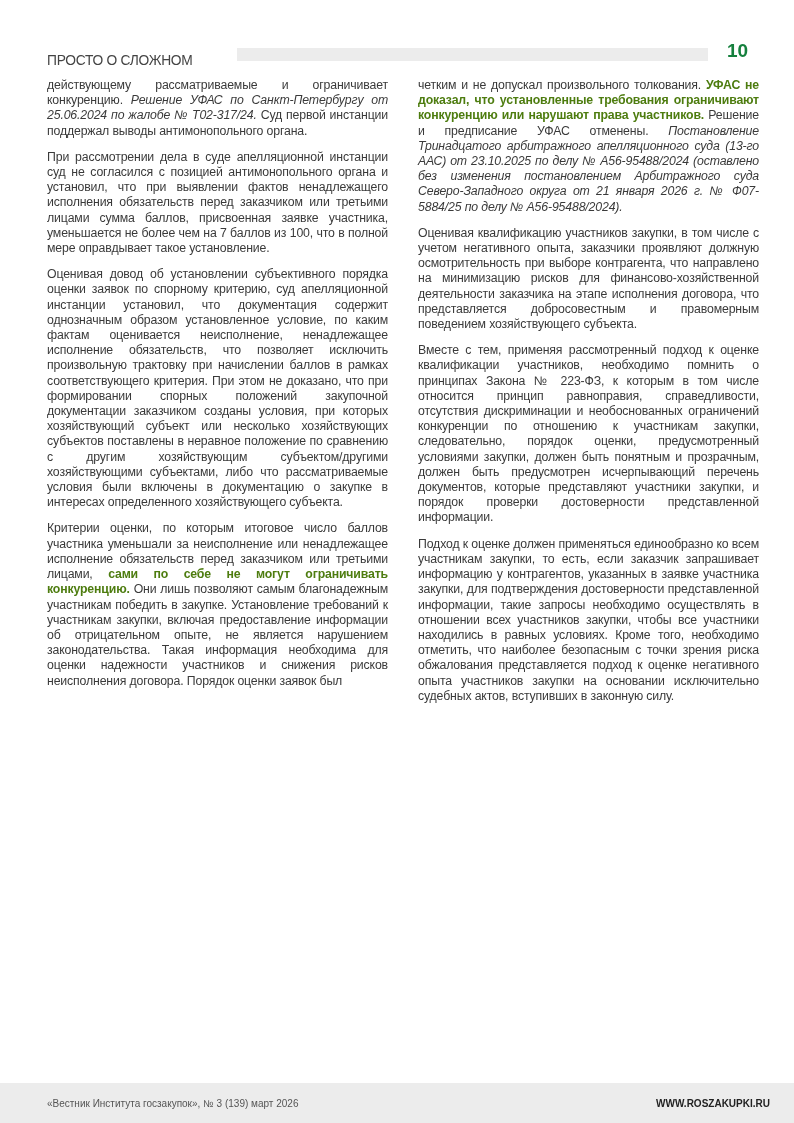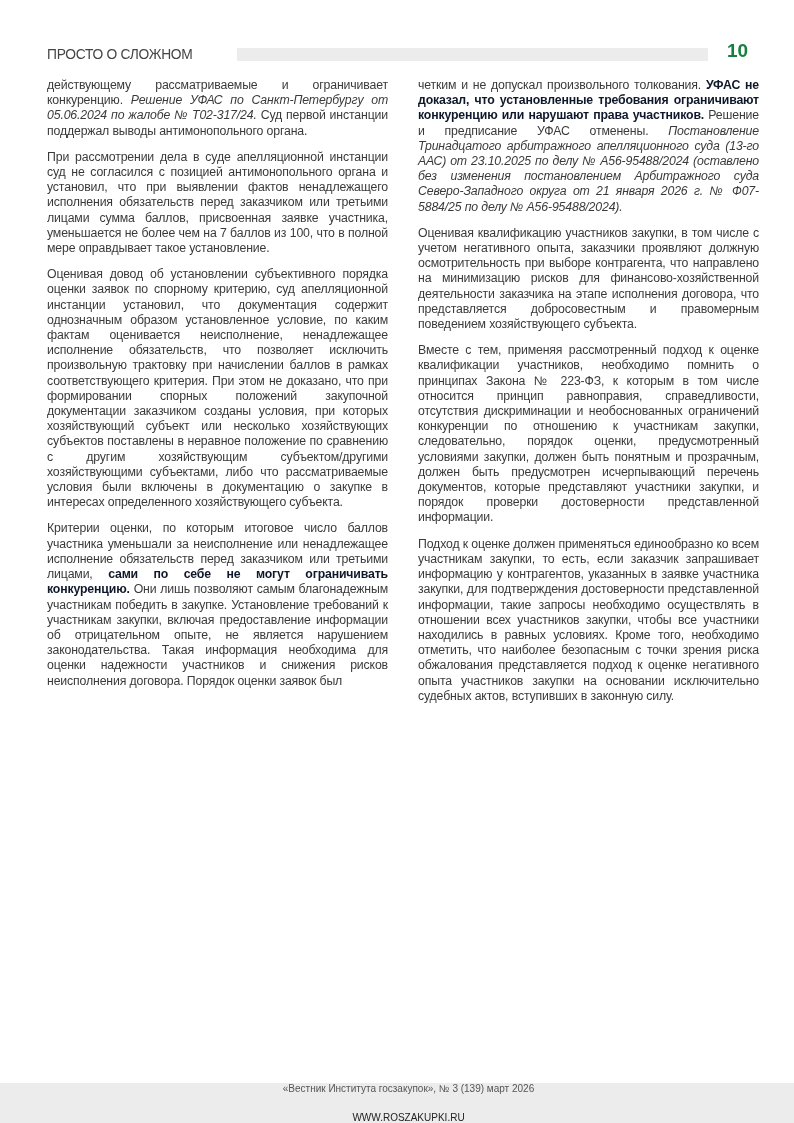--- a/index.html
+++ b/index.html
@@ -2,21 +2,21 @@
 <html><head>
 <meta charset="utf-8">
 <style>
   html, body { margin: 0; padding: 0; background: #ffffff; }
   body {
     width: 794px; height: 1123px; position: relative; overflow: hidden;
     font-family: "Liberation Sans", sans-serif; color: #3a3a3a;
   }
   .header {
     position: absolute; top: 38px; left: 47px; right: 16px; height: 30px;
-    display: flex; align-items: center;
+    display: flex; align-items: flex-end;
   }
   .header-title {
     font-size: 15px; color: #444; letter-spacing: -0.3px; white-space: nowrap;
     transform: scaleX(0.92); transform-origin: left center;
     width: 180px;
   }
   .header-bar {
     position: absolute; left: 190px; top: 10px; width: 471px; height: 13px;
     background: #ececec;
   }
@@ -25,42 +25,42 @@
   }
   .columns {
     position: absolute; top: 78px; left: 47px; width: 712px;
     display: flex; justify-content: space-between;
   }
   .col { width: 341px; }
   .col p {
     margin: 0 0 11px 0; font-size: 12.3px; line-height: 15.2px; text-align: justify;
     letter-spacing: -0.15px; color: #3a3a3a;
   }
-  .col p b { font-weight: bold; color: #0f172a; }
+  .col p b { font-weight: bold; color: #4d7c0f; }
   .col p i { font-style: italic; }
   .footer {
     position: absolute; left: 0; right: 0; top: 1083px; height: 40px;
     background: #ececec; display: flex; align-items: center; justify-content: space-between;
-    padding: 0 24px 0 47px; box-sizing: border-box; flex-direction: column;
+    padding: 0 24px 0 47px; box-sizing: border-box;
   }
   .footer-left { font-size: 10px; color: #555; }
-  .footer-right { font-size: 10px; font-weight: normal; color: #222; }
+  .footer-right { font-size: 10px; font-weight: bold; color: #222; }
 </style>
 </head>
 <body>
 
 <div class="header">
   <span class="header-title">ПРОСТО О СЛОЖНОМ</span>
   <div class="header-bar"></div>
   <span class="page-number">10</span>
 </div>
 
 <div class="columns">
   <div class="col">
-    <p><span>действующему рассматриваемые и ограничивает конкуренцию. </span><i>Решение УФАС по Санкт-Петербургу от 05.06.2024 по жалобе № Т02-317/24.</i><span> Суд первой инстанции поддержал выводы антимонопольного органа.</span></p>
+    <p><span>действующему рассматриваемые и ограничивает конкуренцию. </span><i>Решение УФАС по Санкт-Петербургу от 25.06.2024 по жалобе № Т02-317/24.</i><span> Суд первой инстанции поддержал выводы антимонопольного органа.</span></p>
     <p>При рассмотрении дела в суде апелляционной инстанции суд не согласился с позицией антимонопольного органа и установил, что при выявлении фактов ненадлежащего исполнения обязательств перед заказчиком или третьими лицами сумма баллов, присвоенная заявке участника, уменьшается не более чем на 7 баллов из 100, что в полной мере оправдывает такое установление.</p>
     <p>Оценивая довод об установлении субъективного порядка оценки заявок по спорному критерию, суд апелляционной инстанции установил, что документация содержит однозначным образом установленное условие, по каким фактам оценивается неисполнение, ненадлежащее исполнение обязательств, что позволяет исключить произвольную трактовку при начислении баллов в рамках соответствующего критерия. При этом не доказано, что при формировании спорных положений закупочной документации заказчиком созданы условия, при которых хозяйствующий субъект или несколько хозяйствующих субъектов поставлены в неравное положение по сравнению с другим хозяйствующим субъектом/другими хозяйствующими субъектами, либо что рассматриваемые условия были включены в документацию о закупке в интересах определенного хозяйствующего субъекта.</p>
     <p><span>Критерии оценки, по которым итоговое число баллов участника уменьшали за неисполнение или ненадлежащее исполнение обязательств перед заказчиком или третьими лицами, </span><b>сами по себе не могут ограничивать конкуренцию.</b><span> Они лишь позволяют самым благонадежным участникам победить в закупке. Установление требований к участникам закупки, включая предоставление информации об отрицательном опыте, не является нарушением законодательства. Такая информация необходима для оценки надежности участников и снижения рисков неисполнения договора. Порядок оценки заявок был</span></p>
   </div>
   <div class="col">
     <p><span>четким и не допускал произвольного толкования. </span><b>УФАС не доказал, что установленные требования ограничивают конкуренцию или нарушают права участников.</b><span> Решение и предписание УФАС отменены. </span><i>Постановление Тринадцатого арбитражного апелляционного суда (13-го ААС) от 23.10.2025 по делу № А56-95488/2024 (оставлено без изменения постановлением Арбитражного суда Северо-Западного округа от 21 января 2026 г. № Ф07-5884/25 по делу № А56-95488/2024).</i></p>
     <p>Оценивая квалификацию участников закупки, в том числе с учетом негативного опыта, заказчики проявляют должную осмотрительность при выборе контрагента, что направлено на минимизацию рисков для финансово-хозяйственной деятельности заказчика на этапе исполнения договора, что представляется добросовестным и правомерным поведением хозяйствующего субъекта.</p>
     <p>Вместе с тем, применяя рассмотренный подход к оценке квалификации участников, необходимо помнить о принципах Закона № 223-ФЗ, к которым в том числе относится принцип равноправия, справедливости, отсутствия дискриминации и необоснованных ограничений конкуренции по отношению к участникам закупки, следовательно, порядок оценки, предусмотренный условиями закупки, должен быть понятным и прозрачным, должен быть предусмотрен исчерпывающий перечень документов, которые представляют участники закупки, и порядок проверки достоверности представленной информации.</p>
     <p>Подход к оценке должен применяться единообразно ко всем участникам закупки, то есть, если заказчик запрашивает информацию у контрагентов, указанных в заявке участника закупки, для подтверждения достоверности представленной информации, такие запросы необходимо осуществлять в отношении всех участников закупки, чтобы все участники находились в равных условиях. Кроме того, необходимо отметить, что наиболее безопасным с точки зрения риска обжалования представляется подход к оценке негативного опыта участников закупки на основании исключительно судебных актов, вступивших в законную силу.</p>
   </div>

